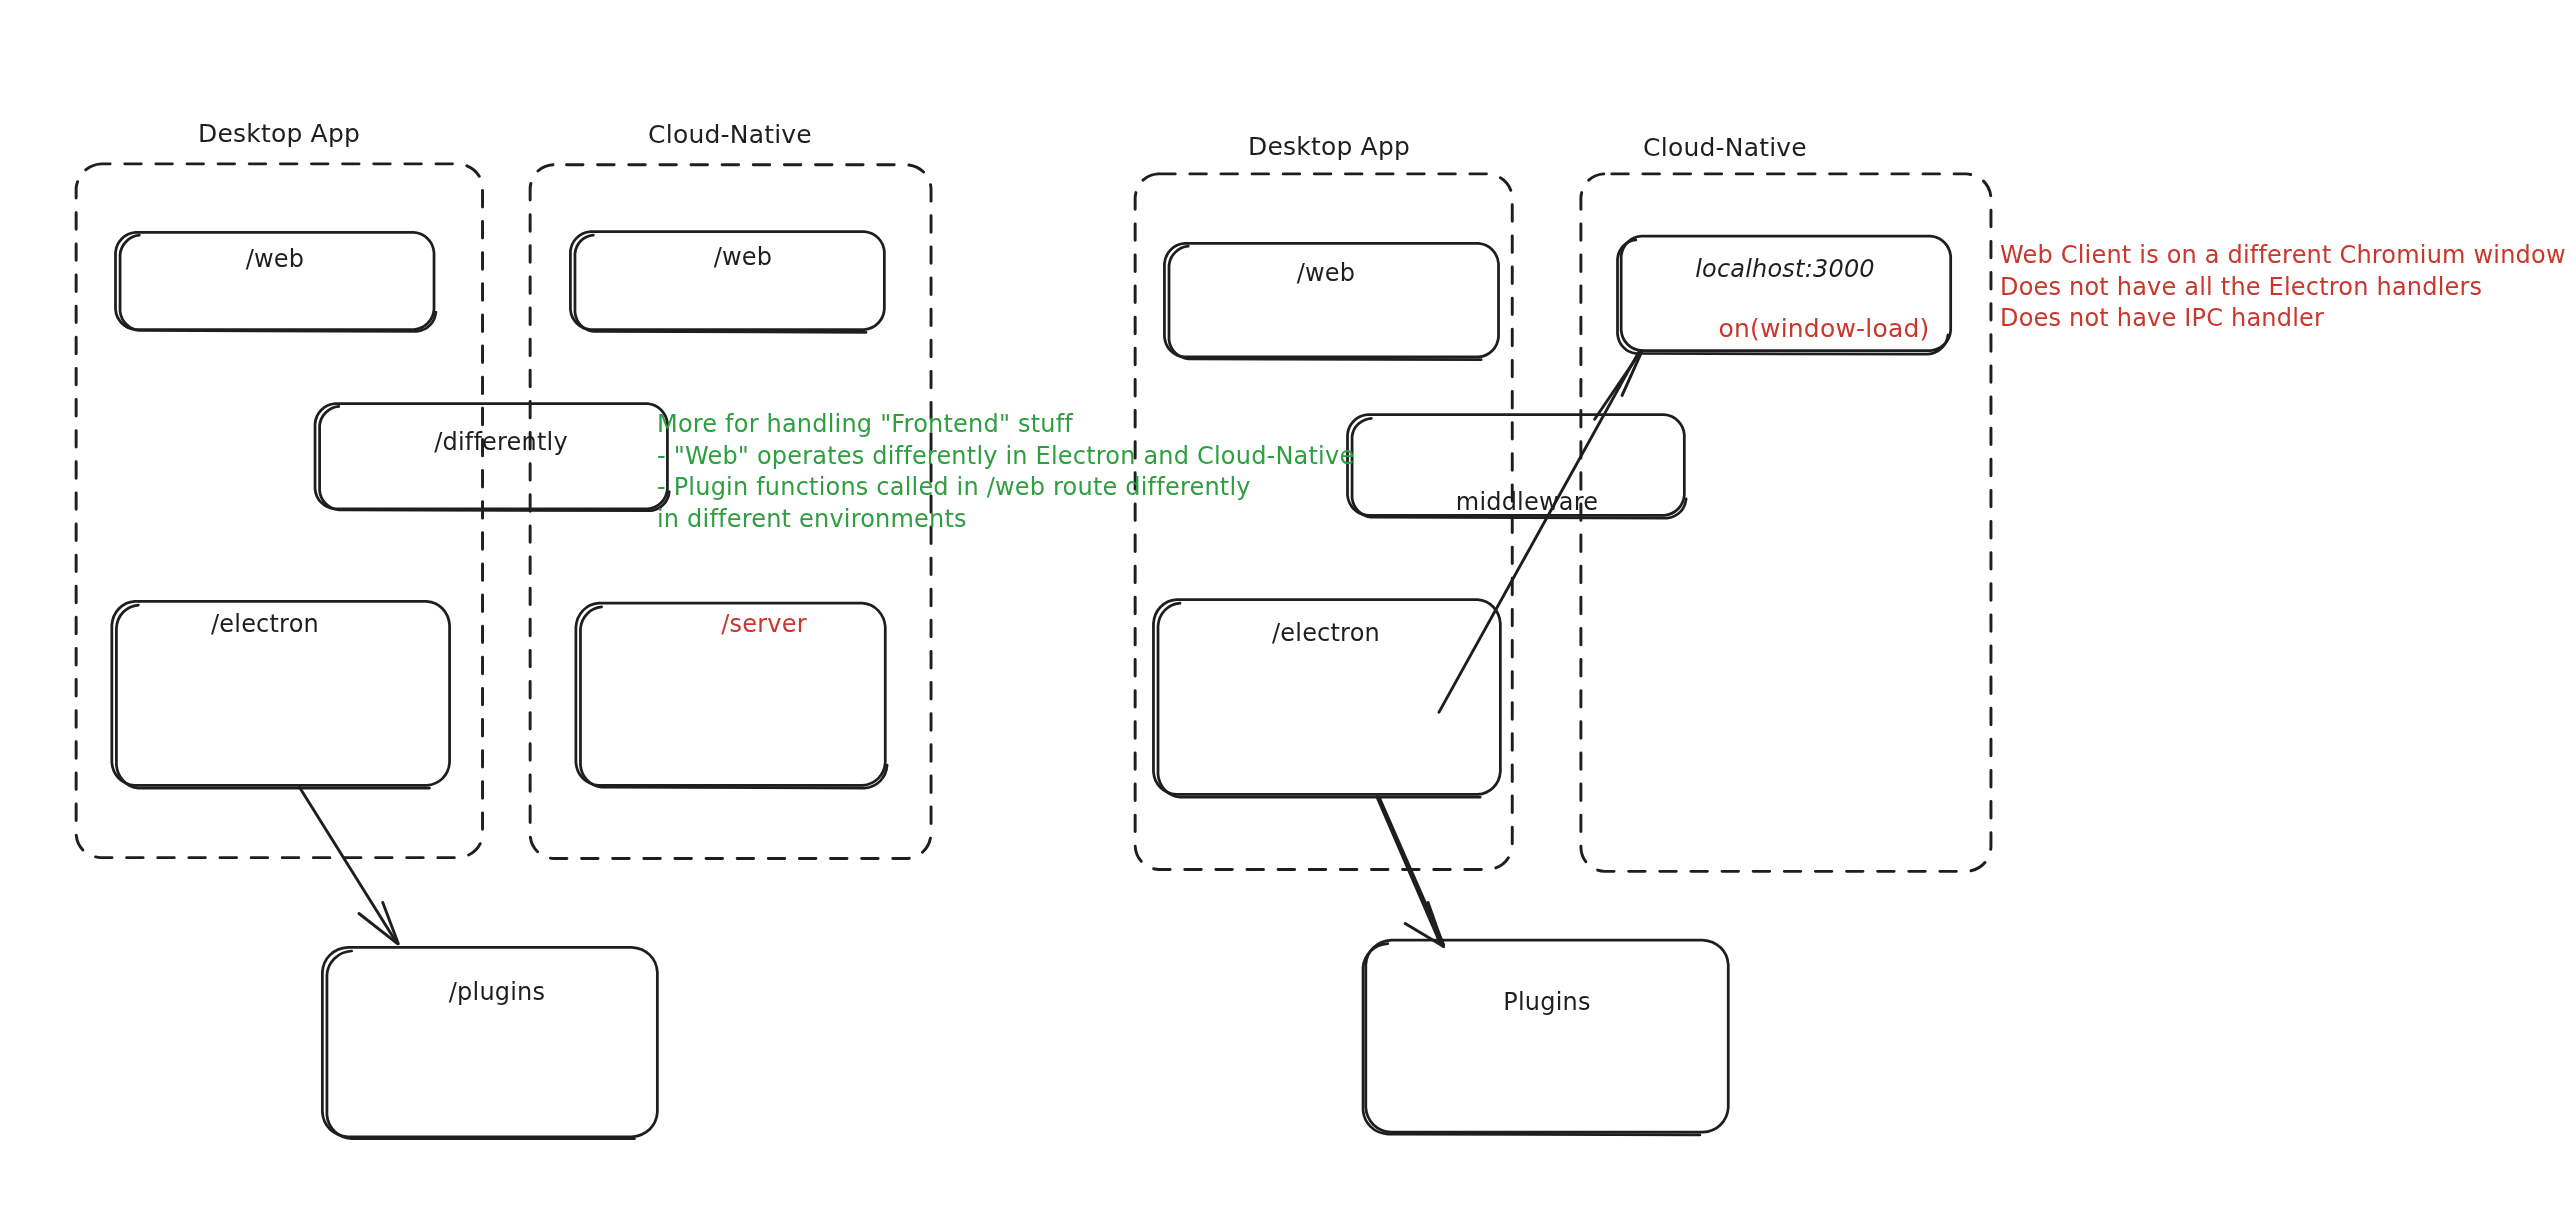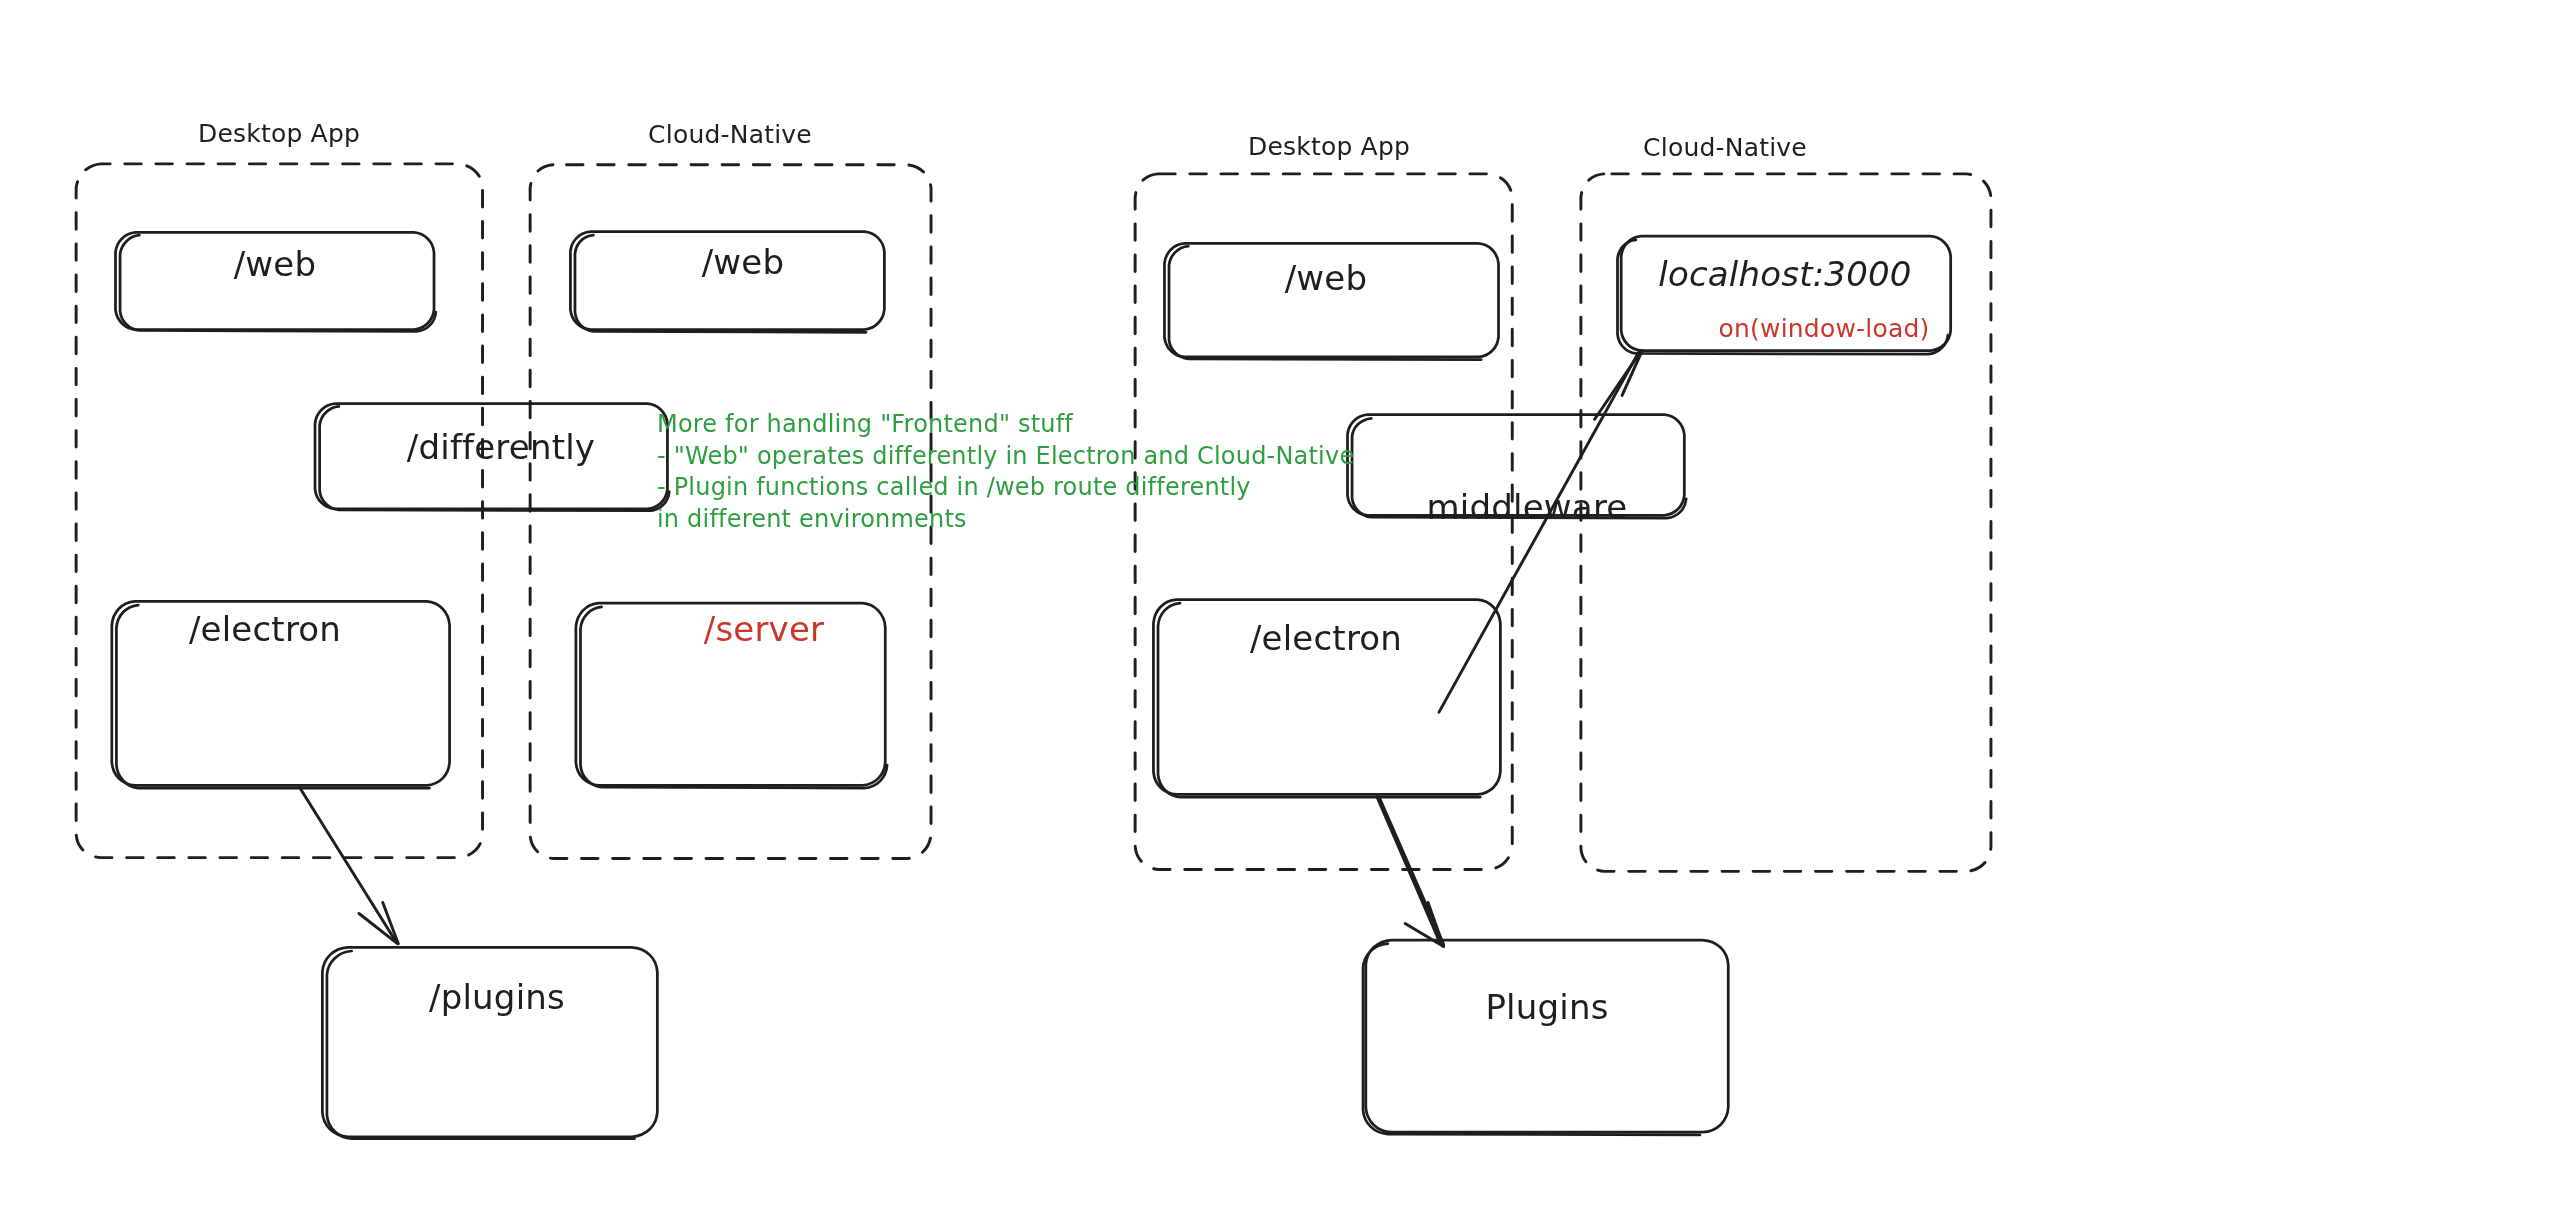--- a/index.html
+++ b/index.html
@@ -30,21 +30,21 @@
     white-space: pre;
     line-height: 1.0;
     letter-spacing: 0.2px;
   }
   .group-title {
     font-size: 25px;
     text-align: center;
     transform: translateX(-50%);
   }
   .box-title {
-    font-size: 34px;
+    font-size: 24px;
     text-align: center;
     transform: translateX(-50%);
   }
   .box-title.small {
     font-size: 25px;
   }
   .note {
     font-size: 24px;
     line-height: 1.32;
     white-space: pre;
@@ -186,15 +186,18 @@
   <div class="lbl box-title" style="left:1785px; top:257px;font-style:italic;">localhost:3000</div>
 
   <div class="lbl box-title small red-text" style="left:1824px; top:316px;">on(window-load)</div>
 
   <div class="lbl box-title" style="left:1527px; top:442px;margin-top:48px;">middleware</div>
 
   <div class="lbl box-title" style="left:1326px; top:621px;">/electron</div>
 
   <div class="lbl box-title" style="left:1547px; top:990px;">Plugins</div>
 
+  <div class="lbl note red" style="left:2000px; top:240px;">Web Client is on a different Chromium window
+Does not have all the Electron handlers
+Does not have IPC handler</div>
 
 </div>
 
 
 </body></html>

